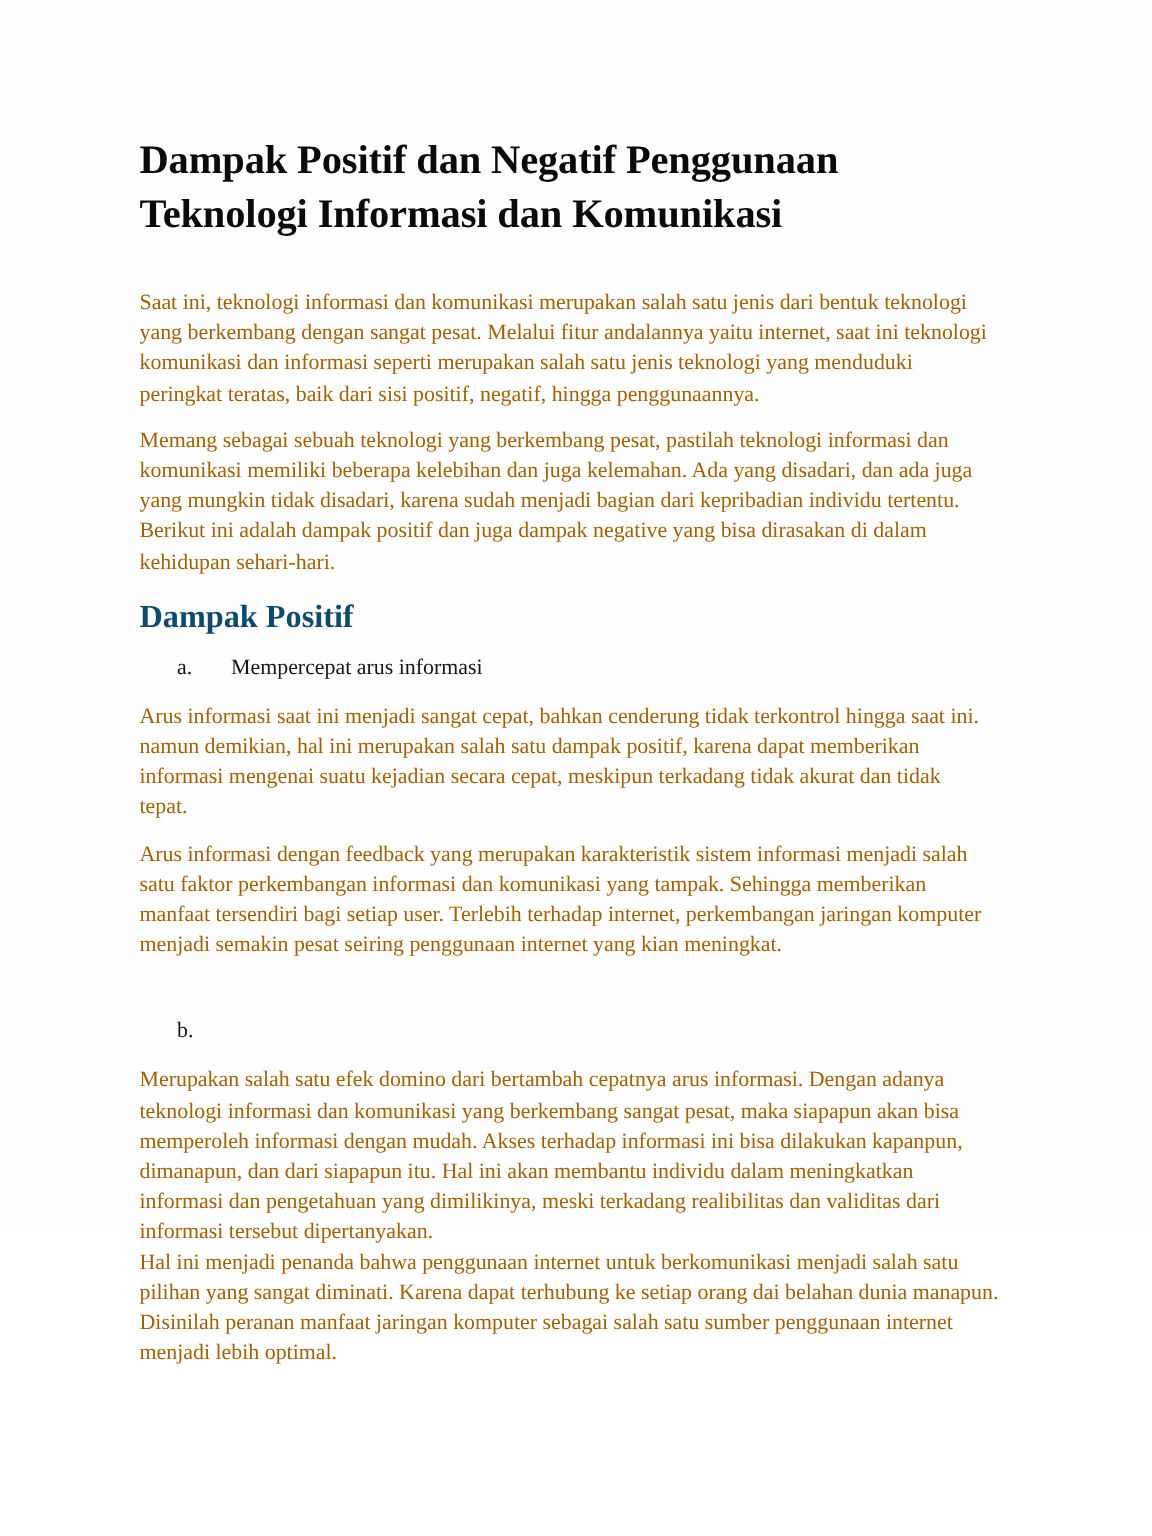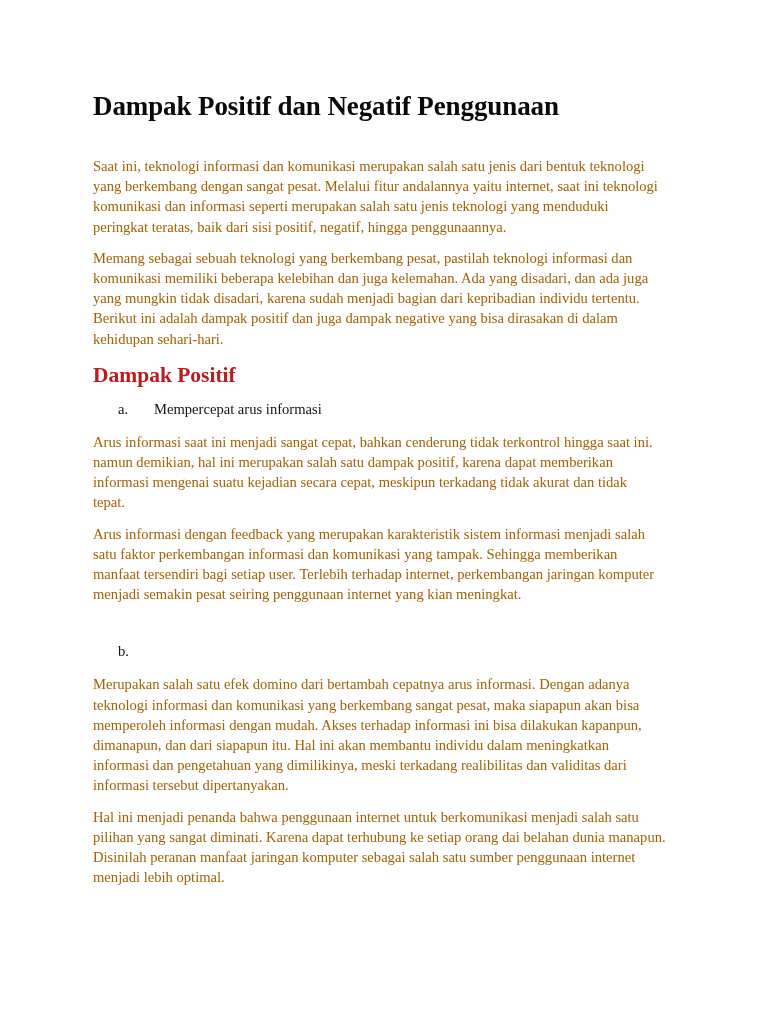--- a/index.html
+++ b/index.html
@@ -40,21 +40,21 @@
     margin: 0;
     font-size: 14.6px;
     line-height: 20.2px;
     color: #a16207;
   }
   h2.section {
     margin: 0;
     font-weight: bold;
     font-size: 21.5px;
     line-height: 28px;
-    color: #b91c1c;
+    color: #0c4a6e;
   }
   .list-item {
     display: flex;
     font-size: 14.6px;
     line-height: 20px;
     color: #141414;
   }
   .list-item .marker {
     display: inline-block;
     width: 20px;
@@ -63,20 +63,21 @@
   .list-item .text { margin-left: 16px; }
 </style>
 </head>
 <body>
 
 <div class="page">
   <div class="content">
 
     <h1 class="doc-title">
       <span>Dampak Positif dan Negatif Penggunaan</span><br>
+      <span>Teknologi Informasi dan Komunikasi</span>
     </h1>
 
     <p class="para" style="margin-top:32px; width:565px;">Saat ini, teknologi informasi dan komunikasi merupakan salah satu jenis dari bentuk teknologi yang berkembang dengan sangat pesat. Melalui fitur andalannya yaitu internet, saat ini teknologi komunikasi dan informasi seperti merupakan salah satu jenis teknologi yang menduduki peringkat teratas, baik dari sisi positif, negatif, hingga penggunaannya.</p>
 
     <p class="para" style="margin-top:11px; width:562px;">Memang sebagai sebuah teknologi yang berkembang pesat, pastilah teknologi informasi dan komunikasi memiliki beberapa kelebihan dan juga kelemahan. Ada yang disadari, dan ada juga yang mungkin tidak disadari, karena sudah menjadi bagian dari kepribadian individu tertentu. Berikut ini adalah dampak positif dan juga dampak negative yang bisa dirasakan di dalam kehidupan sehari-hari.</p>
 
     <h2 class="section" style="margin-top:12px;">Dampak Positif</h2>
 
     <div class="list-item" style="margin-top:10px;">
       <span class="marker">a.</span>
@@ -86,16 +87,16 @@
     <p class="para" style="margin-top:13px; width:565px;font-family:Liberation Serif, serif;">Arus informasi saat ini menjadi sangat cepat, bahkan cenderung tidak terkontrol hingga saat ini. namun demikian, hal ini merupakan salah satu dampak positif, karena dapat memberikan informasi mengenai suatu kejadian secara cepat, meskipun terkadang tidak akurat dan tidak tepat.</p>
 
     <p class="para" style="margin-top:11px; width:575px;">Arus informasi dengan feedback yang merupakan karakteristik sistem informasi menjadi salah satu faktor perkembangan informasi dan komunikasi yang tampak. Sehingga memberikan manfaat tersendiri bagi setiap user. Terlebih terhadap internet, perkembangan jaringan komputer menjadi semakin pesat seiring penggunaan internet yang kian meningkat.</p>
 
     <div class="list-item" style="margin-top:37px;">
       <span class="marker">b.</span>
     </div>
 
     <p class="para" style="margin-top:13px; width:575px;">Merupakan salah satu efek domino dari bertambah cepatnya arus informasi. Dengan adanya teknologi informasi dan komunikasi yang berkembang sangat pesat, maka siapapun akan bisa memperoleh informasi dengan mudah. Akses terhadap informasi ini bisa dilakukan kapanpun, dimanapun, dan dari siapapun itu. Hal ini akan membantu individu dalam meningkatkan informasi dan pengetahuan yang dimilikinya, meski terkadang realibilitas dan validitas dari informasi tersebut dipertanyakan.</p>
 
-    <p class="para" style="margin-top:11px; width:582px;">Hal ini menjadi penanda bahwa penggunaan internet untuk berkomunikasi menjadi salah satu pilihan yang sangat diminati. Karena dapat terhubung ke setiap orang dai belahan dunia manapun. Disinilah peranan manfaat jaringan komputer sebagai salah satu sumber penggunaan internet menjadi lebih optimal.</p>
+    <p class="para" style="width:582px;">Hal ini menjadi penanda bahwa penggunaan internet untuk berkomunikasi menjadi salah satu pilihan yang sangat diminati. Karena dapat terhubung ke setiap orang dai belahan dunia manapun. Disinilah peranan manfaat jaringan komputer sebagai salah satu sumber penggunaan internet menjadi lebih optimal.</p>
 
   </div>
 </div>
 
 </body></html>

